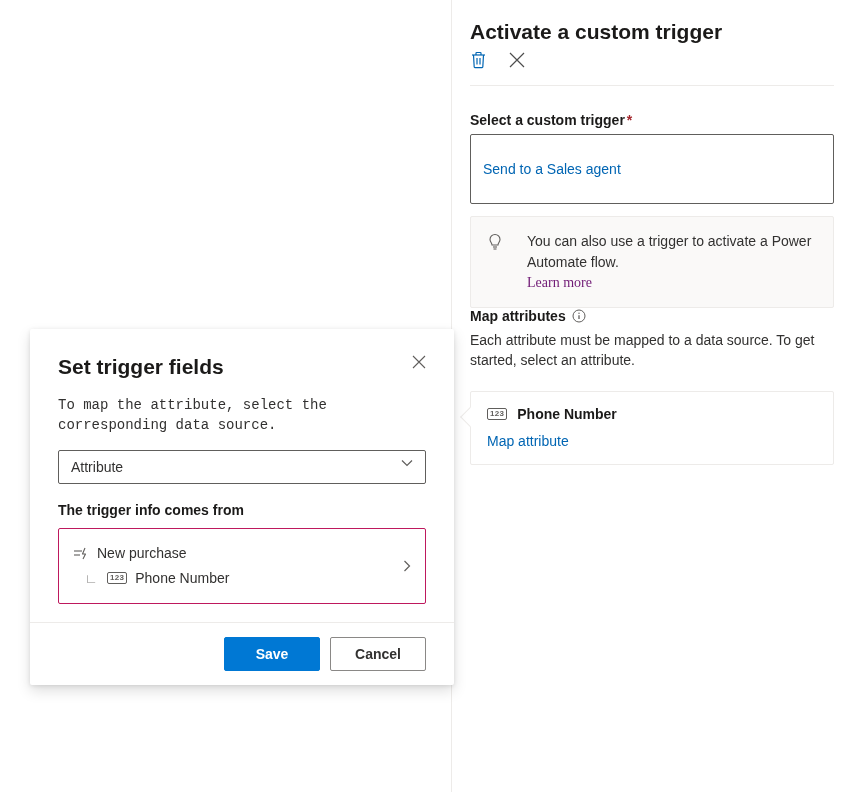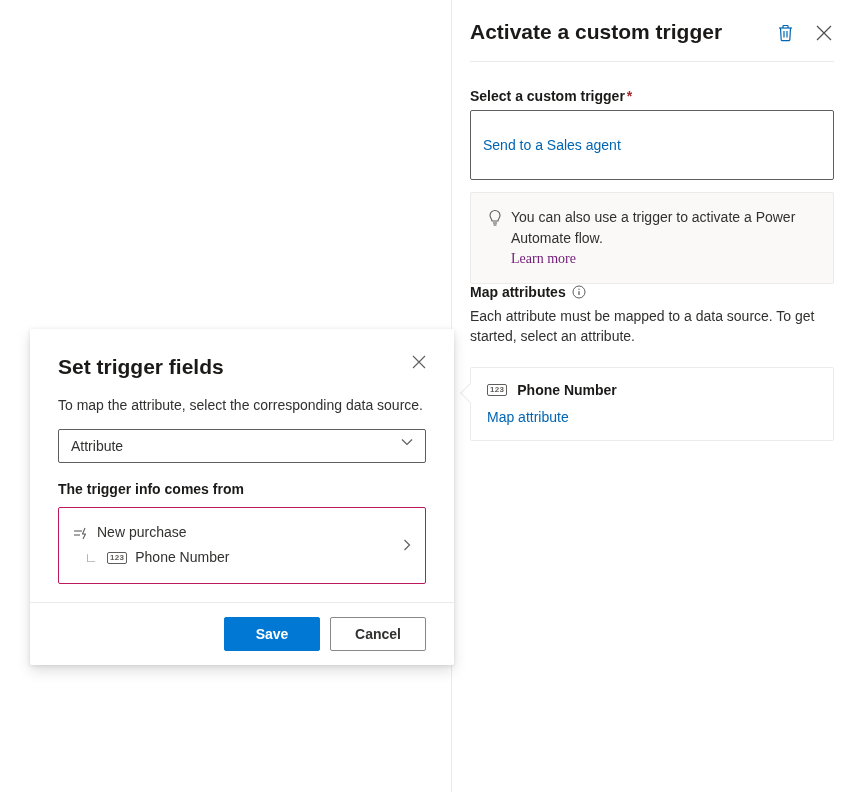--- a/index.html
+++ b/index.html
@@ -24,20 +24,21 @@
       bottom: 0;
       border-left: 1px solid #edebe9;
       padding: 18px 18px 0 18px;
     }
     .panel-header {
       display: flex;
       align-items: flex-start;
       justify-content: space-between;
       padding-bottom: 16px;
       border-bottom: 1px solid #edebe9;
+      flex-direction: column;
     }
     .panel-title {
       font-size: 21px;
       font-weight: 600;
       color: #1b1a19;
       line-height: 1.3;
       max-width: 260px;
     }
     .panel-header-actions {
       display: flex;
@@ -78,21 +79,21 @@
       cursor: pointer;
       border-radius: 2px;
     }
     .info-callout {
       margin-top: 12px;
       background: #faf9f8;
       border: 1px solid #edebe9;
       border-radius: 2px;
       padding: 14px 16px;
       display: flex;
-      gap: 8px;
+      gap: 24px;
       font-size: 14px;
       color: #323130;
       line-height: 1.45;
     }
     .info-callout .bulb {
       flex-shrink: 0;
       margin-top: 2px;
     }
     .learn-link {
       color: #701a75;
@@ -172,20 +173,21 @@
     .modal-title {
       font-size: 21px;
       font-weight: 600;
       color: #1b1a19;
     }
     .modal-desc {
       margin-top: 16px;
       font-size: 14px;
       color: #323130;
       line-height: 1.45;
+      font-family: Liberation Mono, monospace;
     }
     .dropdown {
       margin-top: 14px;
       width: 100%;
       border: 1px solid #605e5c;
       border-radius: 2px;
       padding: 8px 12px;
       display: flex;
       align-items: flex-start;
       justify-content: space-between;

